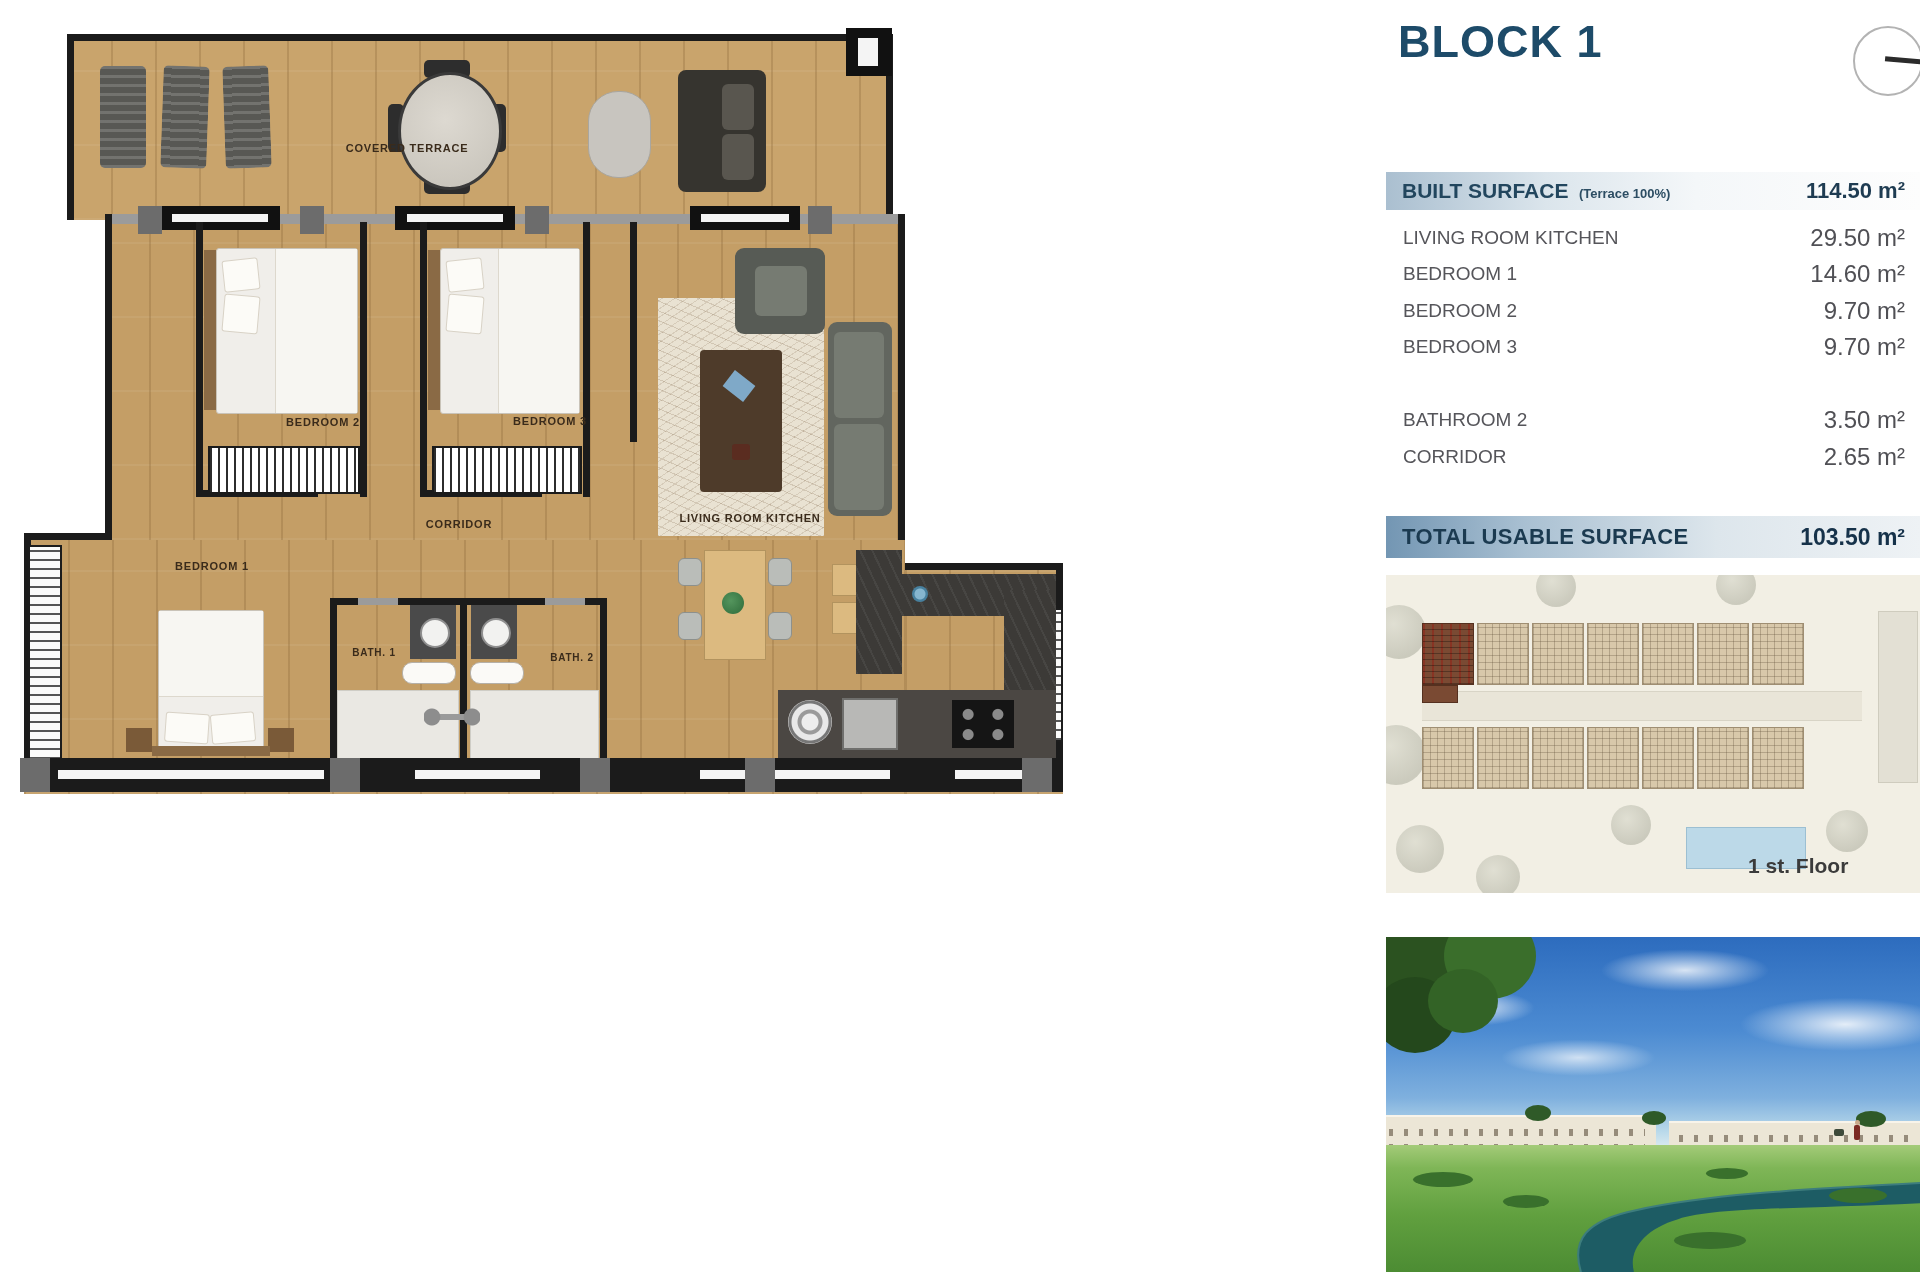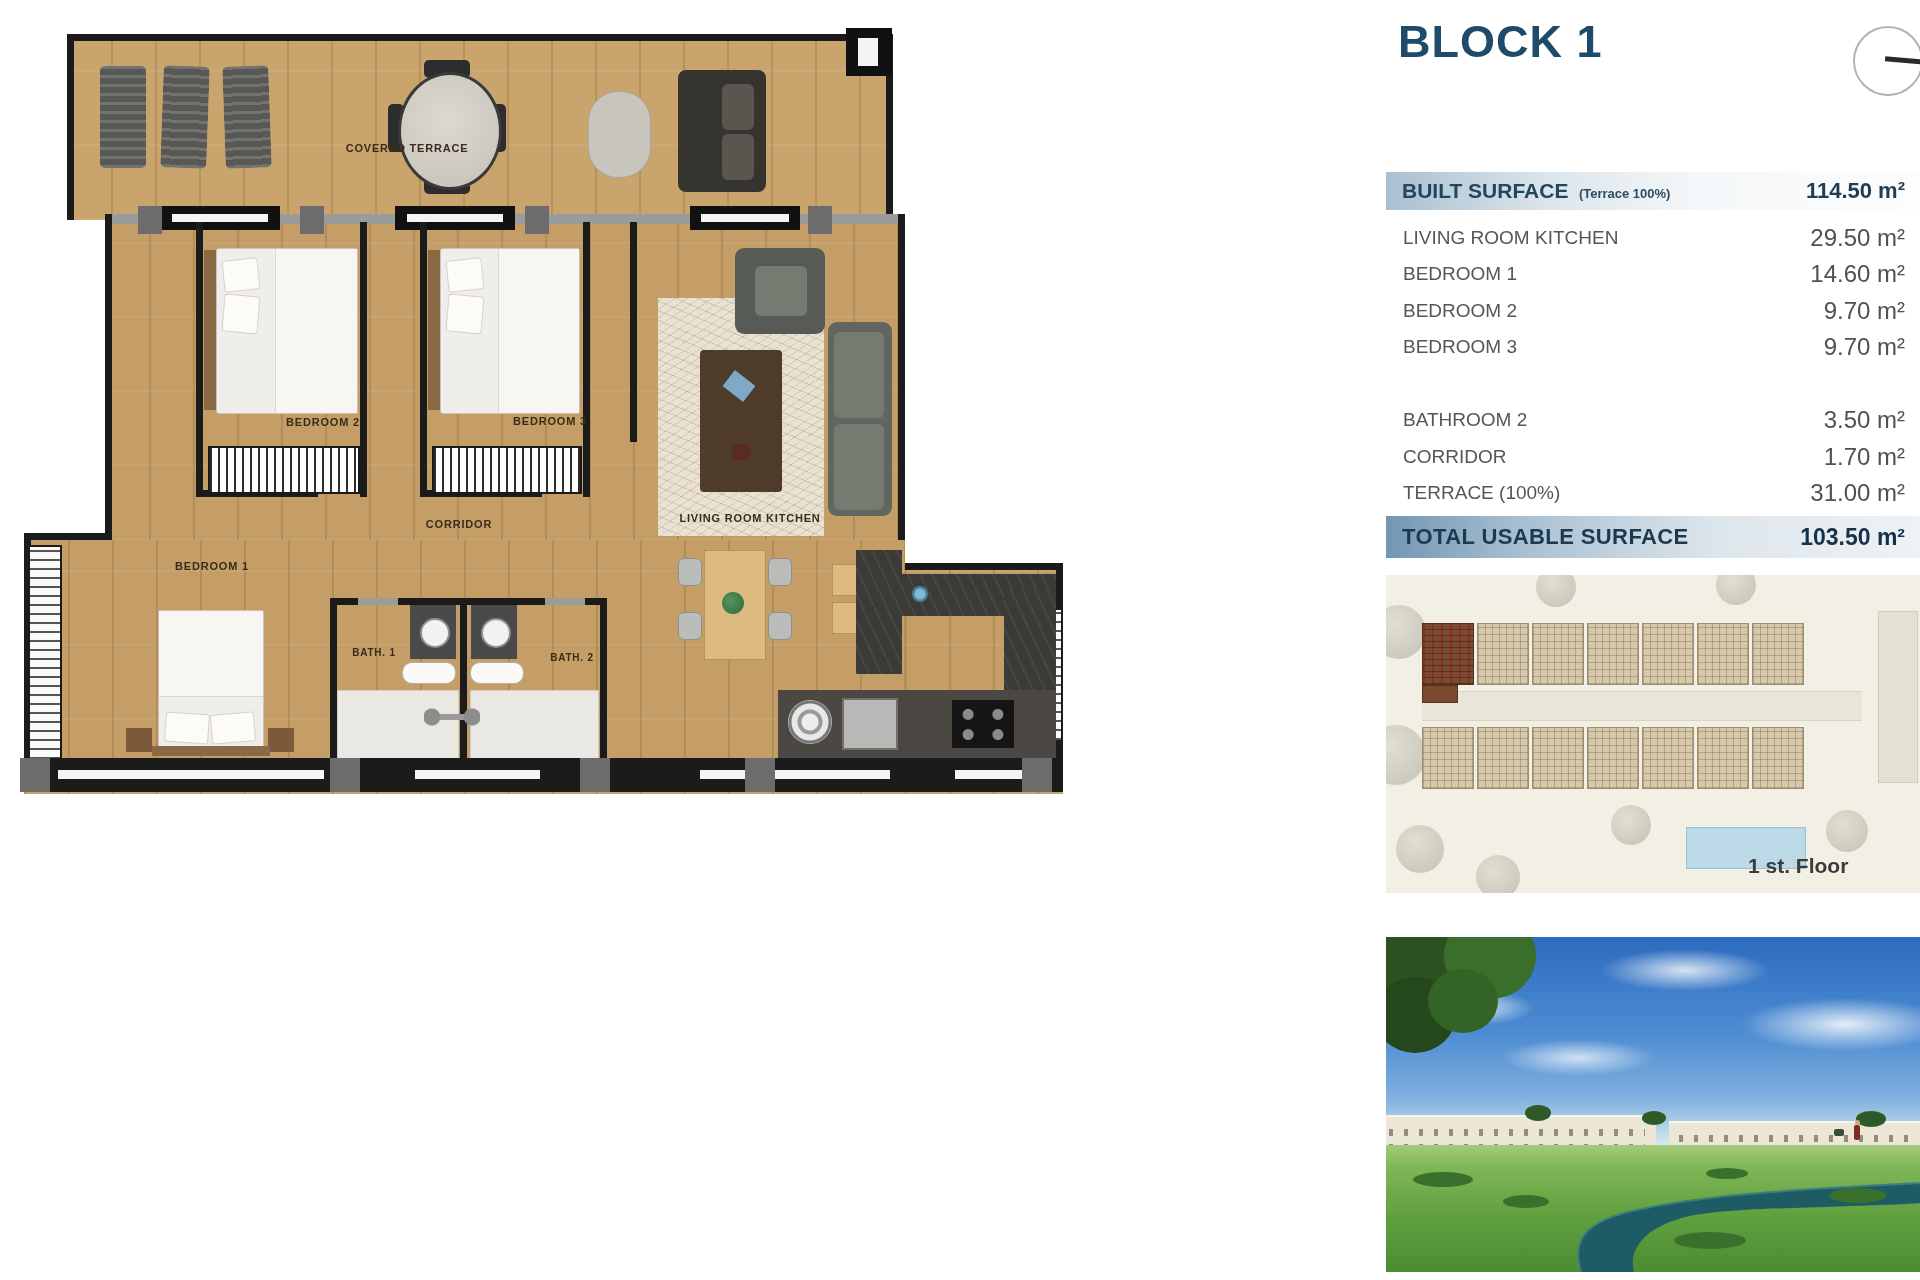--- a/index.html
+++ b/index.html
@@ -276,25 +276,21 @@
   <div class="rrow" style="top:329px">
     <span>BEDROOM 3</span>
     <span class="v">9.70 m²</span>
   </div>
   <div class="rrow" style="top:402px">
     <span>BATHROOM 2</span>
     <span class="v">3.50 m²</span>
   </div>
   <div class="rrow" style="top:439px">
     <span>CORRIDOR</span>
-    <span class="v">1.70 m²</span>
-  </div>
-  <div class="rrow" style="top:475px">
-    <span>TERRACE (100%)</span>
-    <span class="v">31.00 m²</span>
+    <span class="v">2.65 m²</span>
   </div>
 
   <div class="totalbar">
     <span class="l">TOTAL USABLE SURFACE</span>
     <span class="v">103.50 m²</span>
   </div>
 
   <div id="siteplan">
     <div class="tr" style="left:-14px;top:30px;width:54px;height:54px"></div>
     <div class="tr" style="left:-20px;top:150px;width:60px;height:60px"></div>

